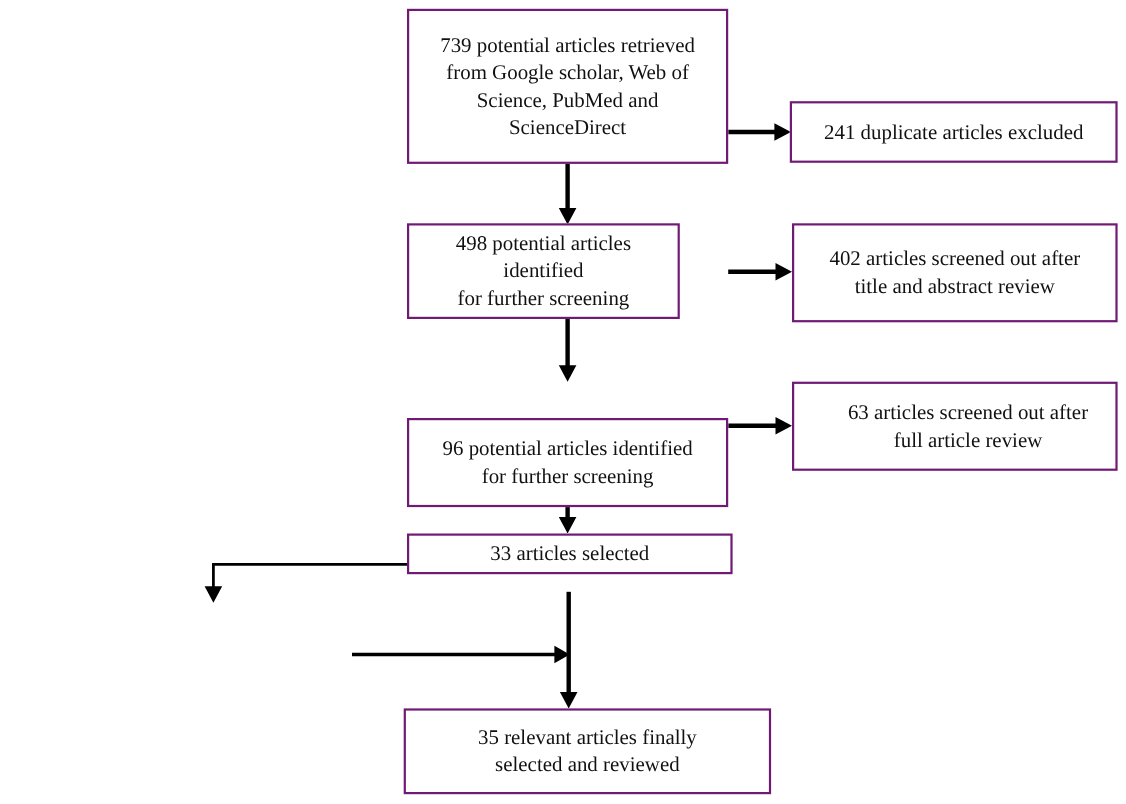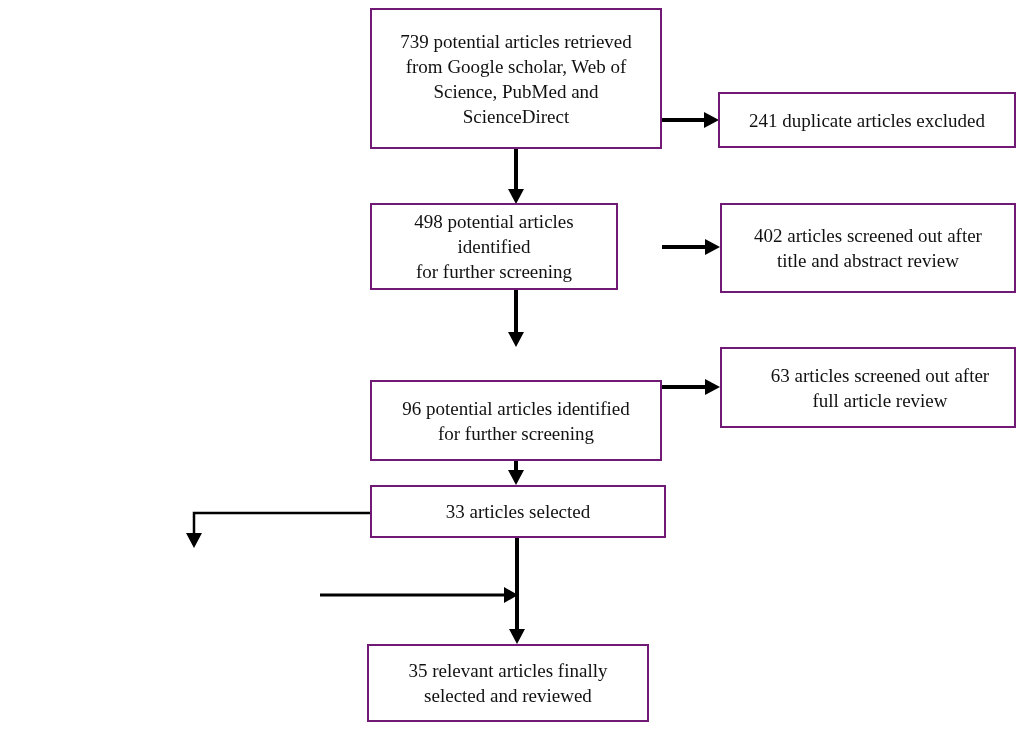--- a/index.html
+++ b/index.html
@@ -34,23 +34,23 @@
     font-size: 19px;
     line-height: 25px;
     padding: 2px 4px;
   }
   .b-retrieved  { left: 370px; top: 8px;   width: 292px; height: 141px; }
   .b-dup       { left: 718px; top: 92px;  width: 298px; height: 56px;  }
   .b-screen1   { left: 370px; top: 203px; width: 248px; height: 87px;  }
   .b-out1      { left: 720px; top: 203px; width: 296px; height: 90px;  }
   .b-screen2   { left: 370px; top: 347px; width: 292px; height: 81px; margin-top: 33px;  }
   .b-out2      { left: 720px; top: 347px; width: 296px; height: 81px; padding-left: 28px;  }
-  .b-selected  { left: 370px; top: 485px; width: 296px; height: 53px; text-align: center;  }
+  .b-selected  { left: 370px; top: 485px; width: 296px; height: 37px; text-align: center;  }
   .b-reference { left: 8px;   top: 548px; width: 312px; height: 84px;  }
-  .b-final     { left: 367px; top: 644px; width: 282px; height: 78px;  }
+  .b-final     { left: 367px; top: 644px; width: 334px; height: 78px;  }
   .conn { stroke: #000000; fill: none; }
   .head { fill: #000000; stroke: none; }
 </style>
 </head>
 <body>
 
 <div class="canvas">
 
   <svg class="connectors" viewBox="0 0 1024 731">
 

